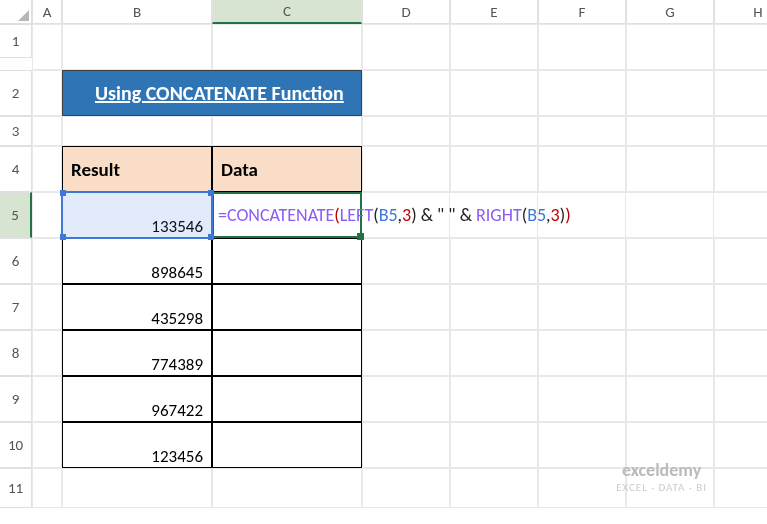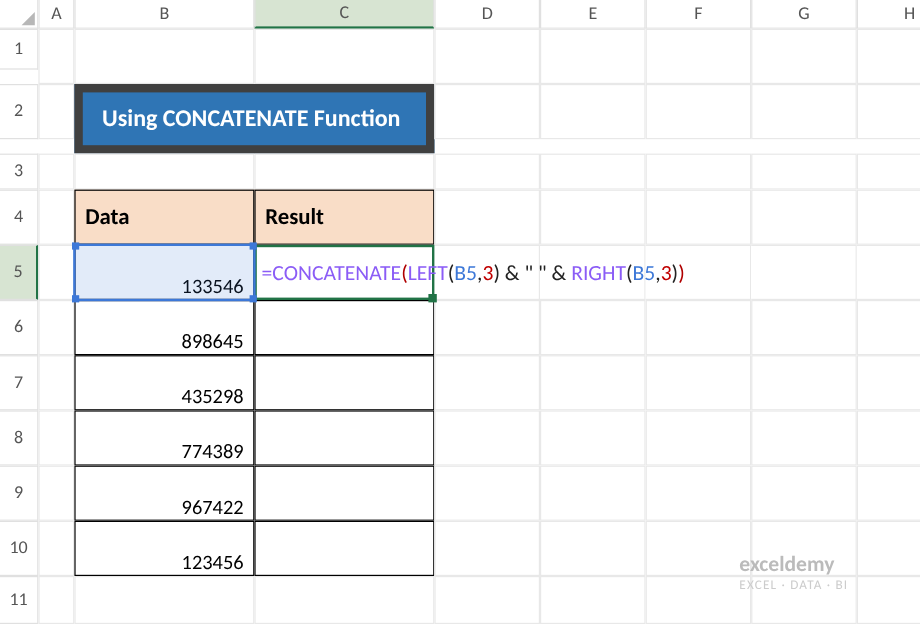--- a/index.html
+++ b/index.html
@@ -69,25 +69,26 @@
     padding: 0 6px;
     display: flex;
     align-items: center;
     overflow: visible;
   }
   .title-banner {
     background: #2f75b5;
     color: #fff;
     font-weight: bold;
     font-size: 20px;
-    padding: 10px 16px;
+    padding: 10px 32px;
     white-space: nowrap;
     display: flex;
     align-items: center;
-    border: 7px solid #404040;
+    border: 1px solid #404040;
+    text-decoration: underline;
   }
   .header-cell {
     background: #f9ddc7;
     border: 1px solid #000;
     font-weight: bold;
     font-size: 19px;
     padding: 0 8px;
     display: flex;
     align-items: center;
   }
@@ -147,21 +148,21 @@
   .ref-highlight .hcorner {
     position: absolute;
     width: 6px;
     height: 6px;
     background: #3d78d8;
   }
   .watermark {
     position: absolute;
     right: 60px;
     bottom: 30px;
-    text-align: left;
+    text-align: center;
     color: #bbb;
     font-size: 18px;
     font-weight: bold;
     pointer-events: none;
     z-index: 1;
     margin-left: 48px;
   }
   .watermark .sub {
     font-size: 11px;
     font-weight: normal;
@@ -209,22 +210,22 @@
   <div class="cell" style="height:30px"></div>
   <div class="cell" style="height:30px"></div>
   <div class="cell" style="height:30px"></div>
   <div class="cell" style="height:30px"></div>
   <div class="cell" style="height:30px"></div>
   <div class="cell" style="height:30px"></div>
   <div class="cell" style="height:30px"></div>
 
   <div class="row-header" style="height:46px">4</div>
   <div class="cell"></div>
+  <div class="header-cell">Result</div>
   <div class="header-cell">Data</div>
-  <div class="header-cell">Result</div>
   <div class="cell"></div>
   <div class="cell"></div>
   <div class="cell"></div>
   <div class="cell"></div>
   <div class="cell"></div>
 
   <div class="row-header selected" style="height:46px">5</div>
   <div class="cell"></div>
   <div class="data-cell" style="position:relative;">
     <span>133546</span>

